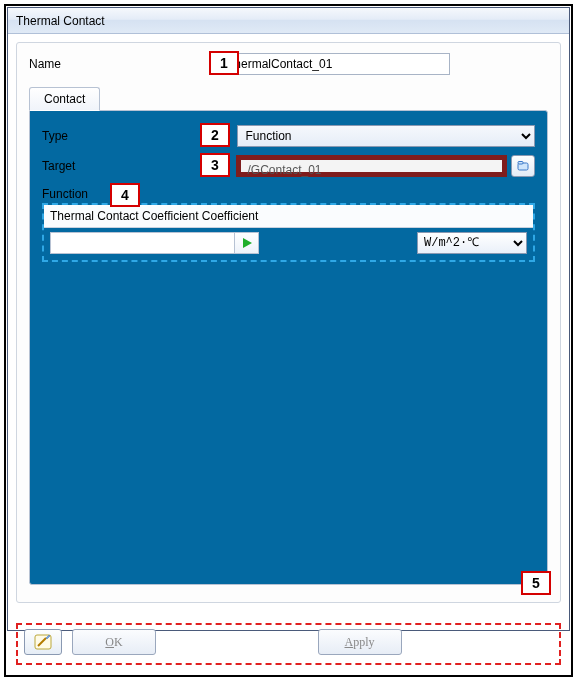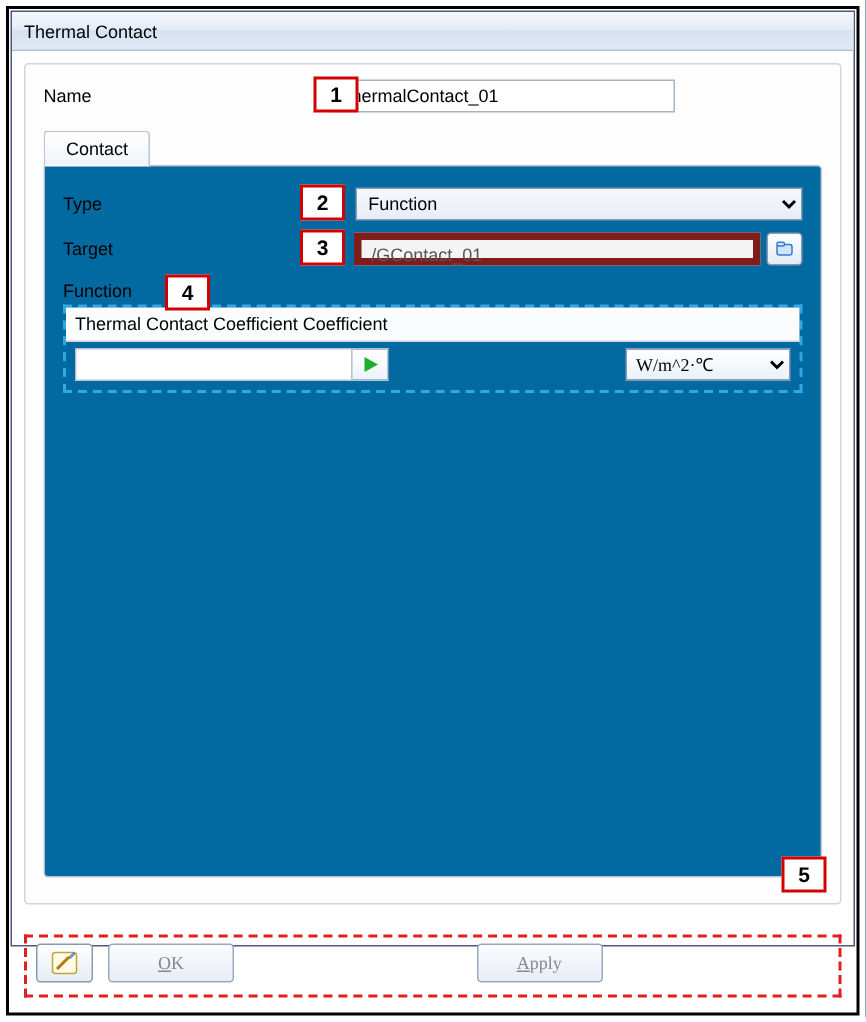--- a/index.html
+++ b/index.html
@@ -161,21 +161,21 @@
     background: linear-gradient(to bottom,#fff,#eef3fa);
     display: flex; align-items: center; justify-content: center;
   }
   .play-btn svg { display:block; }
   .spacer { flex: 1; }
   .unit-combo {
     width: 110px;
     height: 22px;
     border: 1px solid #8a99b2;
     background: linear-gradient(to bottom,#fff,#eaf0f9);
-    font-family: Liberation Serif, serif;
+    font-family: Liberation Mono, monospace;
     font-size: 12px;
     padding: 0 2px;
   }
 
   
   .bottom-area {
     position: absolute;
     left: 8px; right: 8px; bottom: 8px;
   }
   .red-dash {

